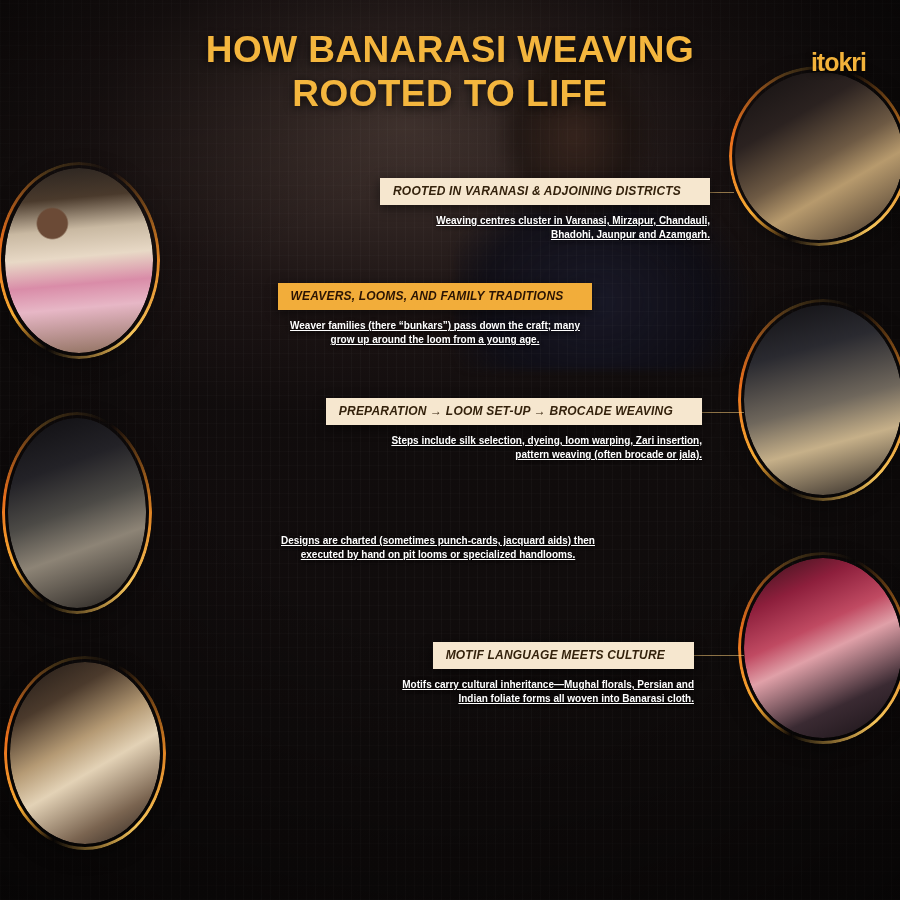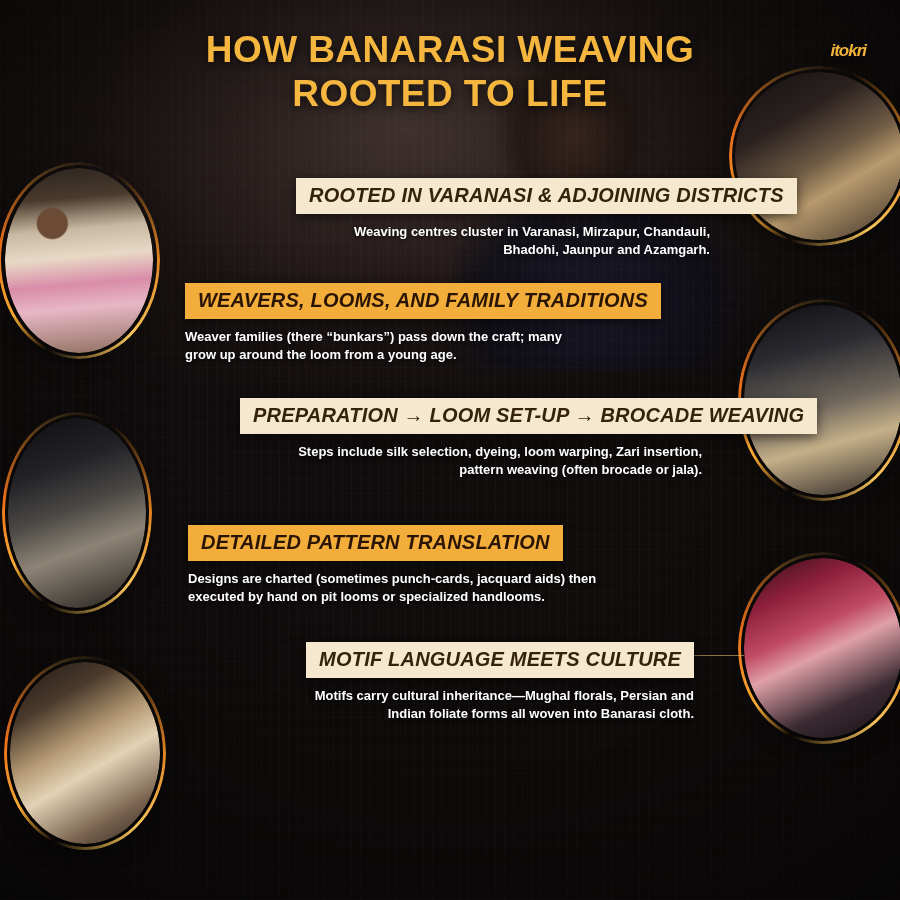--- a/index.html
+++ b/index.html
@@ -50,23 +50,23 @@
     color: #f4b63e;
     font-weight: bold;
     font-size: 37px;
     line-height: 1.18;
     letter-spacing: 0.4px;
     text-shadow: 0 2px 10px rgba(0,0,0,0.75);
     z-index: 6;
   }
   .title .l2 { display: block; }
   .logo {
-    position: absolute; top: 41px; right: 34px;
+    position: absolute; top: 48px; right: 34px;
     z-index: 7;
-    font-size: 17px; font-weight: bold; font-style: italic;
+    font-size: 25px; font-weight: bold; 
     color: #f2b23a; letter-spacing: -1px;
     text-shadow: 0 2px 6px rgba(0,0,0,0.8);
   }
 
   
   .photo {
     position: absolute;
     border-radius: 50%;
     overflow: hidden;
     z-index: 4;
@@ -121,38 +121,39 @@
   }
 
   
   .section { position: absolute; z-index: 6; }
   .label {
     display: inline-block;
     background: #f2ad3a;
     color: #2a1404;
     font-weight: bold;
     font-style: italic;
-    font-size: 20px;
+    font-size: 12px;
     letter-spacing: 0.2px;
-    padding: 6px 13px 7px 13px;
+    padding: 6px 29px 7px 13px;
     white-space: nowrap;
     box-shadow: 0 3px 12px rgba(0,0,0,0.55);
   }
   .label.cream { background: #f6e7cf; color: #34220c; }
   .body {
     color: #ffffff;
     font-weight: bold;
-    font-size: 13px;
+    font-size: 10px;
     line-height: 1.42;
     margin-top: 9px;
     text-shadow: 0 1px 5px rgba(0,0,0,0.85);
     white-space: pre-line;
+    text-decoration: underline;
   }
   .align-right { text-align: right; }
-  .align-left { text-align: left; }
+  .align-left { text-align: center; }
 
   
   .conn { position: absolute; height: 1px; background: rgba(246,200,120,0.55); z-index: 5; }
 </style>
 </head>
 <body>
 
 <div id="poster">
   <div class="bg-person"></div>
   <div class="tex"></div>
@@ -211,21 +212,20 @@
 grow up around the loom from a young age.</div>
   </div>
 
   <div class="section align-right" style="left:240px; top:398px; width:462px;">
     <div class="label cream">PREPARATION → LOOM SET-UP → BROCADE WEAVING</div>
     <div class="body align-right">Steps include silk selection, dyeing, loom warping, Zari insertion,
 pattern weaving (often brocade or jala).</div>
   </div>
 
   <div class="section align-left" style="left:188px; top:525px; width:500px;">
-    <div class="label">DETAILED PATTERN TRANSLATION</div>
     <div class="body align-left">Designs are charted (sometimes punch-cards, jacquard aids) then
 executed by hand on pit looms or specialized handlooms.</div>
   </div>
 
   <div class="section align-right" style="left:262px; top:642px; width:432px;">
     <div class="label cream">MOTIF LANGUAGE MEETS CULTURE</div>
     <div class="body align-right">Motifs carry cultural inheritance—Mughal florals, Persian and
 Indian foliate forms all woven into Banarasi cloth.</div>
   </div>
 

